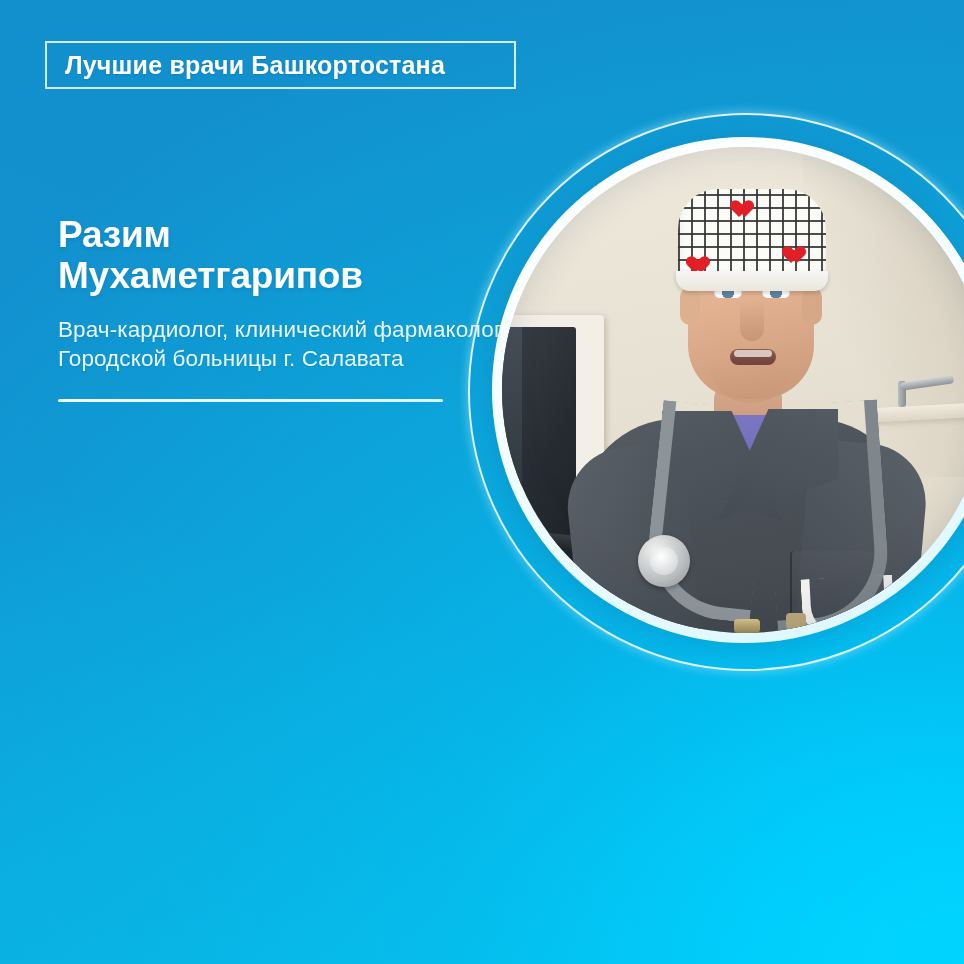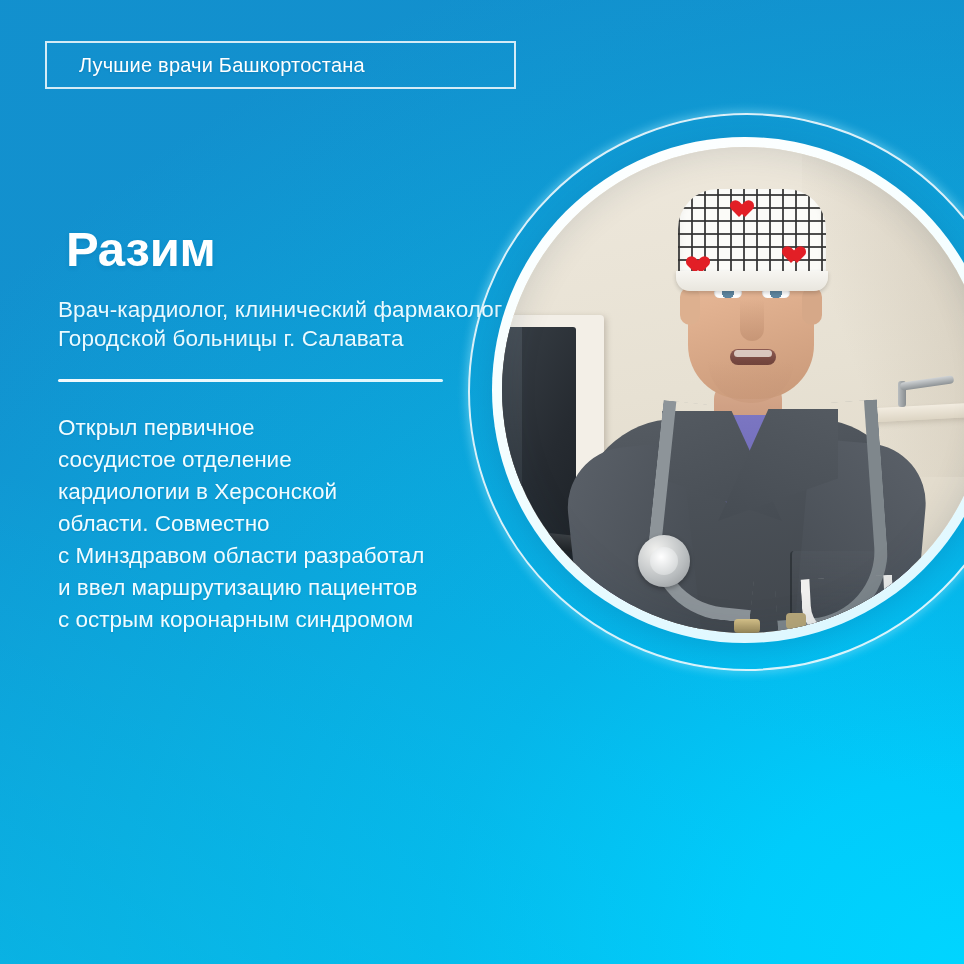--- a/index.html
+++ b/index.html
@@ -22,34 +22,34 @@
   }
 
   
   #badge{
     position:absolute;left:45px;top:41px;width:471px;height:48px;
     border:2px solid rgba(255,255,255,.82);
     display:flex;align-items:center;
     box-sizing:border-box;
   }
   #badge-label{
-    color:#ffffff;font-size:20px;font-weight:400;letter-spacing:.2px;
-    margin-left:32px;white-space:nowrap;
+    color:#ffffff;font-size:25px;font-weight:700;letter-spacing:.2px;
+    margin-left:18px;white-space:nowrap;
     text-shadow:0 1px 2px rgba(0,60,100,.18);
   }
 
   
   #text-col{
     position:absolute;left:58px;top:214px;width:520px;
   }
   #name{
-    color:#ffffff;font-weight:700;font-size:49px;line-height:1.12;
+    color:#ffffff;font-weight:700;font-size:37px;line-height:1.12;
     letter-spacing:-0.2px;
     text-shadow:0 2px 4px rgba(0,70,110,.16);
-    margin:8px;
+    margin:0;
   }
   #role{
     margin:18px 0 0 0;
     color:#eafaff;font-size:22.5px;line-height:1.30;font-weight:400;
     letter-spacing:.1px;
     text-shadow:0 1px 2px rgba(0,70,110,.14);
   }
   #divider{
     margin-top:26px;width:385px;height:3px;
     background:linear-gradient(90deg,#ffffff 0%,#f2fdff 55%,#e6fbff 100%);
@@ -226,33 +226,26 @@
 
 <div id="card">
 
   <div id="bg-sheen"></div>
 
   <div id="badge">
     <span id="badge-label">Лучшие врачи Башкортостана</span>
   </div>
 
   <div id="text-col">
-    <h1 id="name"><span>Разим</span><br></h1>
+    <h1 id="name"><span>Разим</span><br><span>Мухаметгарипов</span></h1>
     <p id="role">Врач-кардиолог,
 клинический фармаколог
 Городской больницы
 г. Салавата</p>
     <div id="divider"></div>
-    <p id="achievement">Открыл первичное
-сосудистое отделение
-кардиологии в Херсонской
-области. Совместно
-с Минздравом области разработал
-и ввел маршрутизацию пациентов
-с острым коронарным синдромом</p>
   </div>
 
   <div id="photo-wrap">
     <div id="outer-arc"></div>
     <div id="white-ring"></div>
     <div id="photo-clip">
       <div class="p" id="wall"></div>
       <div class="p" id="wall-shadow"></div>
       <div class="p" id="counter"></div>
       <div class="p" id="faucet2"></div>

